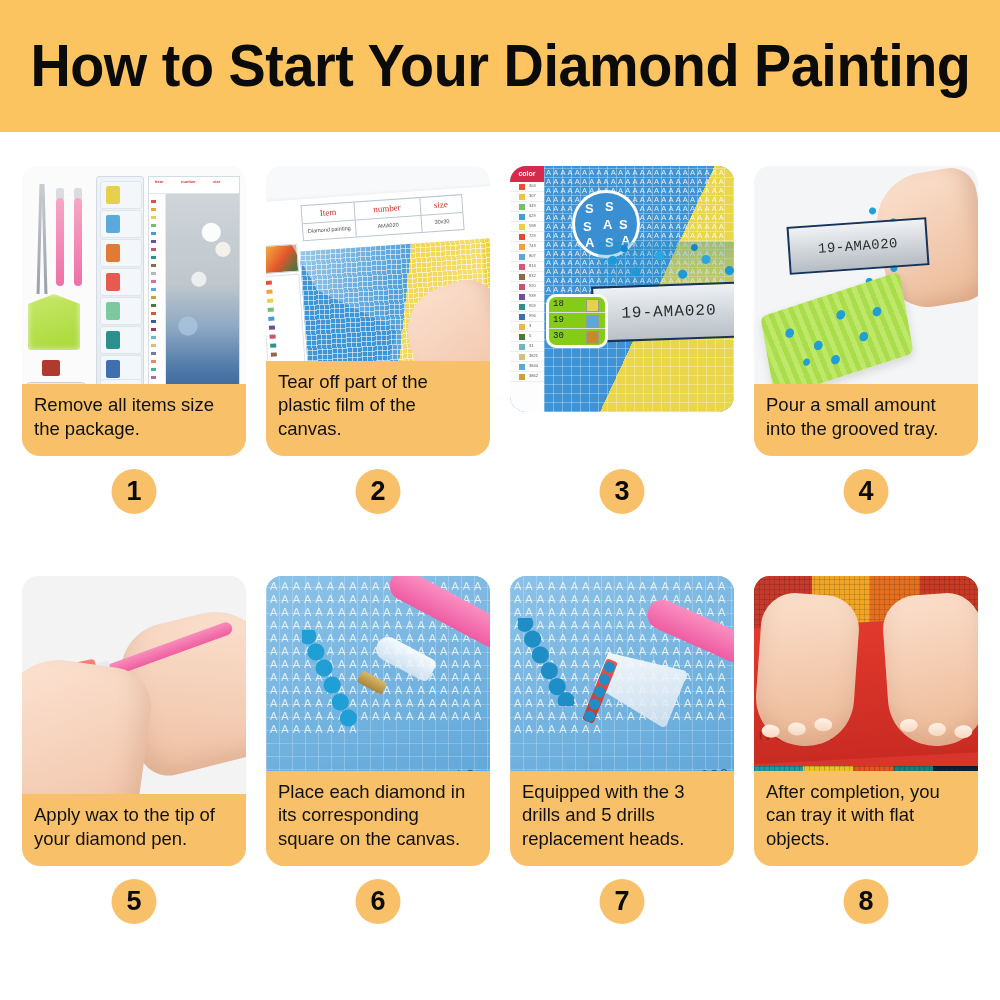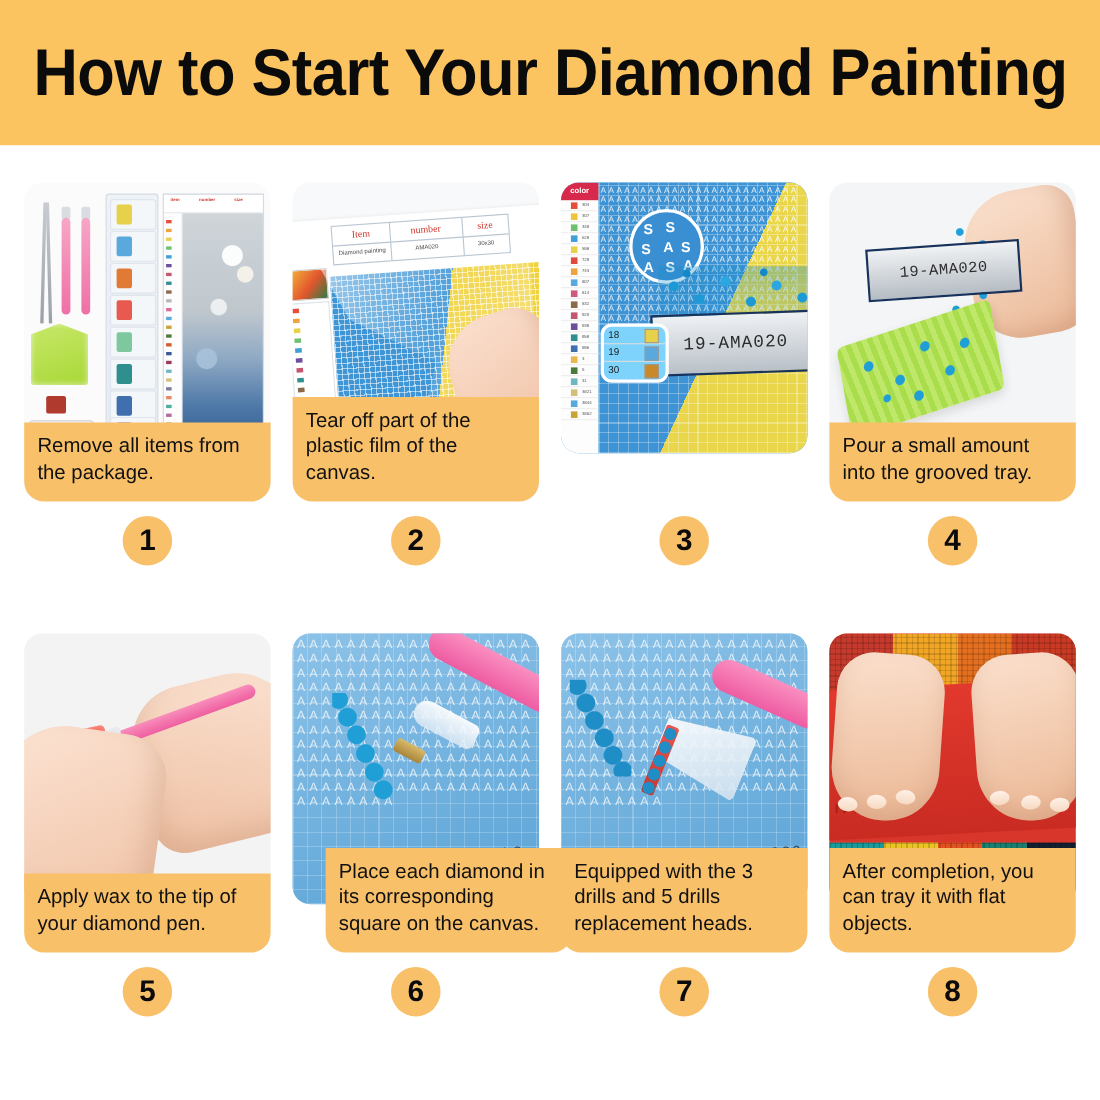--- a/index.html
+++ b/index.html
@@ -83,21 +83,21 @@
     box-sizing: border-box;
     padding: 9px 10px 16px 12px;
     background: #F9C06A;
     border-bottom-left-radius: 18px;
     border-bottom-right-radius: 18px;
     font-size: 18.5px;
     line-height: 23.5px;
     font-weight: 400;
     color: #111111;
   }
-  .caption.lines-4 { bottom: 58px; margin-left: 30px; }
+  .caption.lines-4 { bottom: 58px; }
 
   .badge {
     position: absolute;
     left: 50%;
     bottom: 0;
     transform: translateX(-50%);
     width: 45px;
     height: 45px;
     border-radius: 50%;
     background: #F9C06A;
@@ -217,21 +217,21 @@
     text-align:center; line-height:16px; font-weight:700; }
   .p3 .chart .rw { position:relative; height:9px; border-bottom:1px solid #eee; }
   .p3 .chart .rw i { position:absolute; left:9px; top:1.5px; width:6px; height:6px; display:block; }
   .p3 .chart .rw u { position:absolute; left:19px; top:1px; font-size:4px;
     color:#555; text-decoration:none; }
   .p3 .mag { position:absolute; left:62px; top:24px; width:62px; height:62px;
     border-radius:50%; border:3px solid #fff; overflow:hidden;
     background:linear-gradient(#3a8fd2,#3a8fd2); }
   .p3 .mag span { position:absolute; color:#fff; font-size:13px; font-weight:700; }
   .p3 .zoombox { position:absolute; left:36px; top:128px; width:56px; height:48px;
-    border-radius:10px; border:3px solid #fff; background:#7dd3fc; overflow:hidden; }
+    border-radius:10px; border:3px solid #fff; background:#84cc16; overflow:hidden;font-family:Liberation Mono, monospace; }
   .p3 .zoombox .zr { height:15px; border-bottom:1px solid #ddd; position:relative;
     font-size:9px; color:#222; line-height:15px; padding-left:4px; }
   .p3 .zoombox .zr i { position:absolute; right:6px; top:2px; width:11px; height:11px; }
   .p3 .bag3 { position:absolute; left:82px; top:118px; width:150px; height:52px;
     background:linear-gradient(180deg,#eef1f4,#b9c0c7);
     border:2px solid #18345e; transform:rotate(-2deg);
     display:flex; align-items:center; justify-content:center;
     font-family:"Liberation Mono", monospace; font-size:16px; color:#2a2a2a; letter-spacing:1px;}
   .p3 .drills { position:absolute; left:88px; top:76px; width:146px; height:46px;
     background:
@@ -474,21 +474,21 @@
             <b style="top:166px;background:#e8886a"></b>
               <b style="top:174px;background:#4ab0a0"></b>
             <b style="top:182px;background:#b06a9c"></b>
               <b style="top:190px;background:#8fae5a"></b>
             <b style="top:198px;background:#d0d0d0"></b>
               <b style="top:206px;background:#5a6a7a"></b>
           </div>
           <div class="cvs-art"></div>
         </div>
       </div>
-      <div class="caption">Remove all items from the package.</div>
+      <div class="caption">Remove all items size the package.</div>
       <div class="badge">1</div>
     </div>
 
     <div class="step">
       <div class="photo p2">
         <div class="sheet">
           <div class="thumb"></div>
           <div class="chartcol">
             <b style="top:4px;background:#e84f3a"></b>
               <b style="top:13px;background:#f0a33c"></b>

